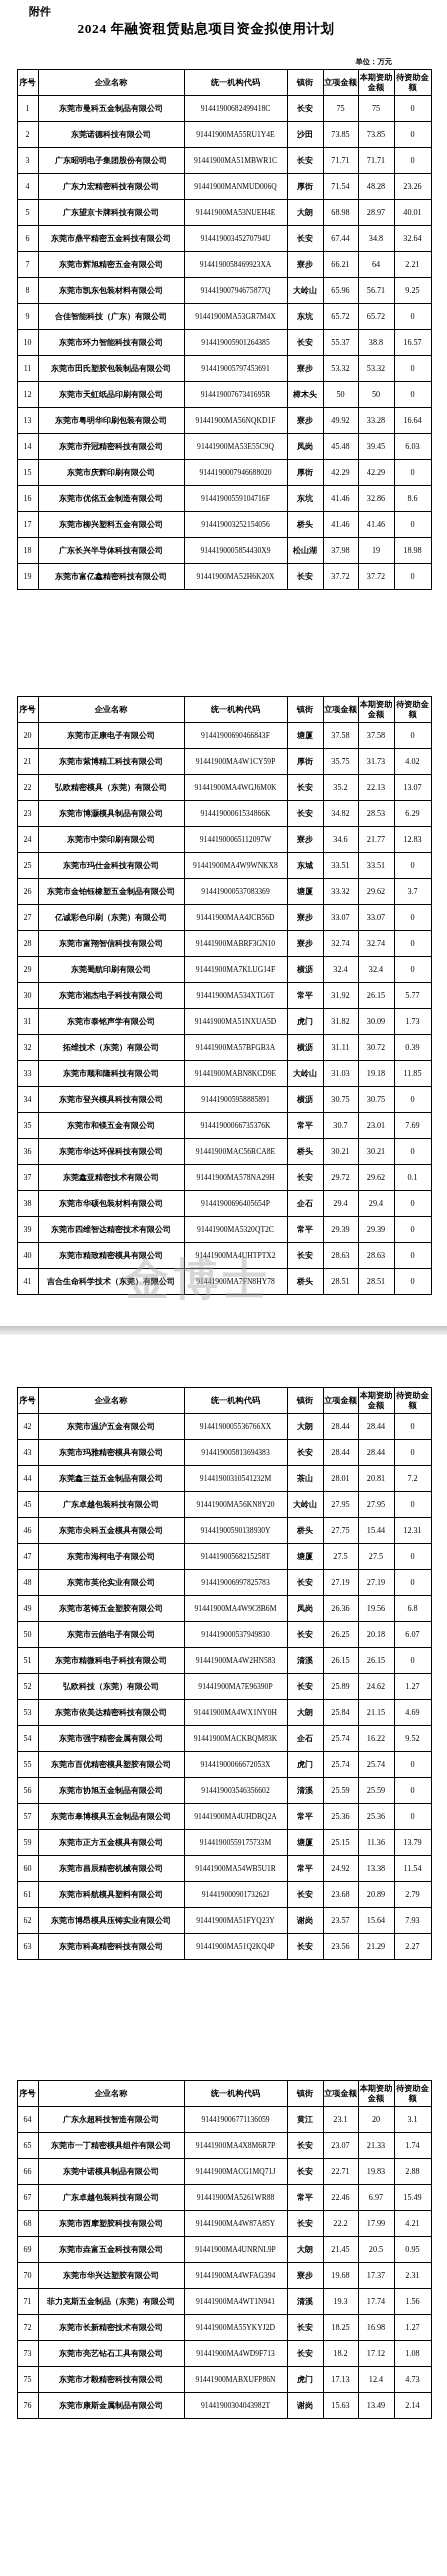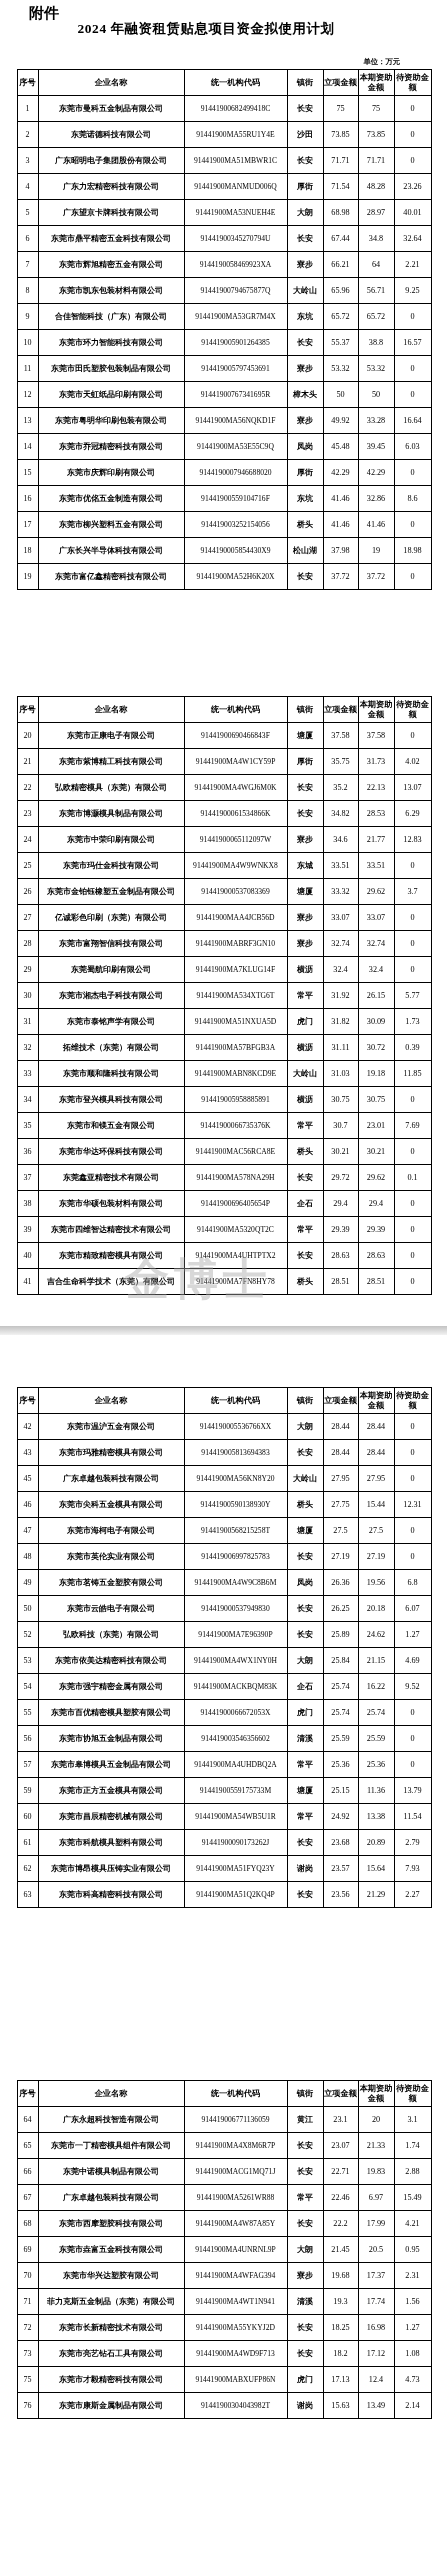--- a/index.html
+++ b/index.html
@@ -1,22 +1,22 @@
 <!DOCTYPE html>
 <html style="font-size:9.8px"><head>
 <meta charset="utf-8">
 <style>
   html,body{margin:0;padding:0;background:#ffffff;}
   body{width:448px;height:2576px;position:relative;overflow:hidden;
        font-family:"Liberation Sans",sans-serif;color:#000;}
-  .attachment{position:absolute;top:3.7px;left:29px;font-size:15px;font-weight:bold;
+  .attachment{position:absolute;top:3.7px;left:29px;font-size:11px;font-weight:bold;
               font-family:"Liberation Serif",serif;}
   .title{position:absolute;top:19.5px;left:0;width:412px;text-align:center;margin:0;
          font-size:13.4px;font-weight:bold;font-family:"Liberation Serif",serif;letter-spacing:0.6px;}
-  .unit{position:absolute;top:57px;right:48px;font-size:7.3px;font-weight:bold;}
+  .unit{position:absolute;top:57px;right:56px;font-size:7.3px;font-weight:bold;}
   .tbl{position:absolute;left:16.5px;width:414px;}
   .tbl table{border-collapse:collapse;table-layout:fixed;width:414px;}
   .tbl th,.tbl td{border:0.6px solid #000;text-align:center;vertical-align:middle;
                   padding:0 0.6px;overflow:hidden;line-height:1.2;}
   .tbl thead tr{height:26px;}
   .tbl tbody tr{height:26px;}
   .tbl th{font-size:8.2px;font-weight:bold;}
   .c-no{font-family:"Liberation Serif",serif;font-size:8px;}
   .c-name{font-size:8px;font-weight:bold;}
   .c-code{font-family:"Liberation Serif",serif;font-size:7.6px;}
@@ -492,20 +492,29 @@
           <tr>
             <td class="c-no">43</td>
             <td class="c-name">东莞市玛雅精密模具有限公司</td>
             <td class="c-code">914419005813694383</td>
             <td class="c-town">长安</td>
             <td class="c-approved">28.44</td>
             <td class="c-current">28.44</td>
             <td class="c-pending">0</td>
           </tr>
           <tr>
+            <td class="c-no">44</td>
+            <td class="c-name">东莞鑫三益五金制品有限公司</td>
+            <td class="c-code">91441900310541232M</td>
+            <td class="c-town">茶山</td>
+            <td class="c-approved">28.01</td>
+            <td class="c-current">20.81</td>
+            <td class="c-pending">7.2</td>
+          </tr>
+          <tr>
             <td class="c-no">45</td>
             <td class="c-name">广东卓越包装科技有限公司</td>
             <td class="c-code">91441900MA56KN8Y20</td>
             <td class="c-town">大岭山</td>
             <td class="c-approved">27.95</td>
             <td class="c-current">27.95</td>
             <td class="c-pending">0</td>
           </tr>
           <tr>
             <td class="c-no">46</td>
@@ -544,20 +553,29 @@
             <td class="c-pending">6.8</td>
           </tr>
           <tr>
             <td class="c-no">50</td>
             <td class="c-name">东莞市云皓电子有限公司</td>
             <td class="c-code">914419000537949830</td>
             <td class="c-town">长安</td>
             <td class="c-approved">26.25</td>
             <td class="c-current">20.18</td>
             <td class="c-pending">6.07</td>
+          </tr>
+          <tr>
+            <td class="c-no">51</td>
+            <td class="c-name">东莞市精微科电子科技有限公司</td>
+            <td class="c-code">91441900MA4W2HN583</td>
+            <td class="c-town">清溪</td>
+            <td class="c-approved">26.15</td>
+            <td class="c-current">26.15</td>
+            <td class="c-pending">0</td>
           </tr>
           <tr>
             <td class="c-no">52</td>
             <td class="c-name">弘欧科技（东莞）有限公司</td>
             <td class="c-code">91441900MA7E96390P</td>
             <td class="c-town">长安</td>
             <td class="c-approved">25.89</td>
             <td class="c-current">24.62</td>
             <td class="c-pending">1.27</td>
           </tr>

